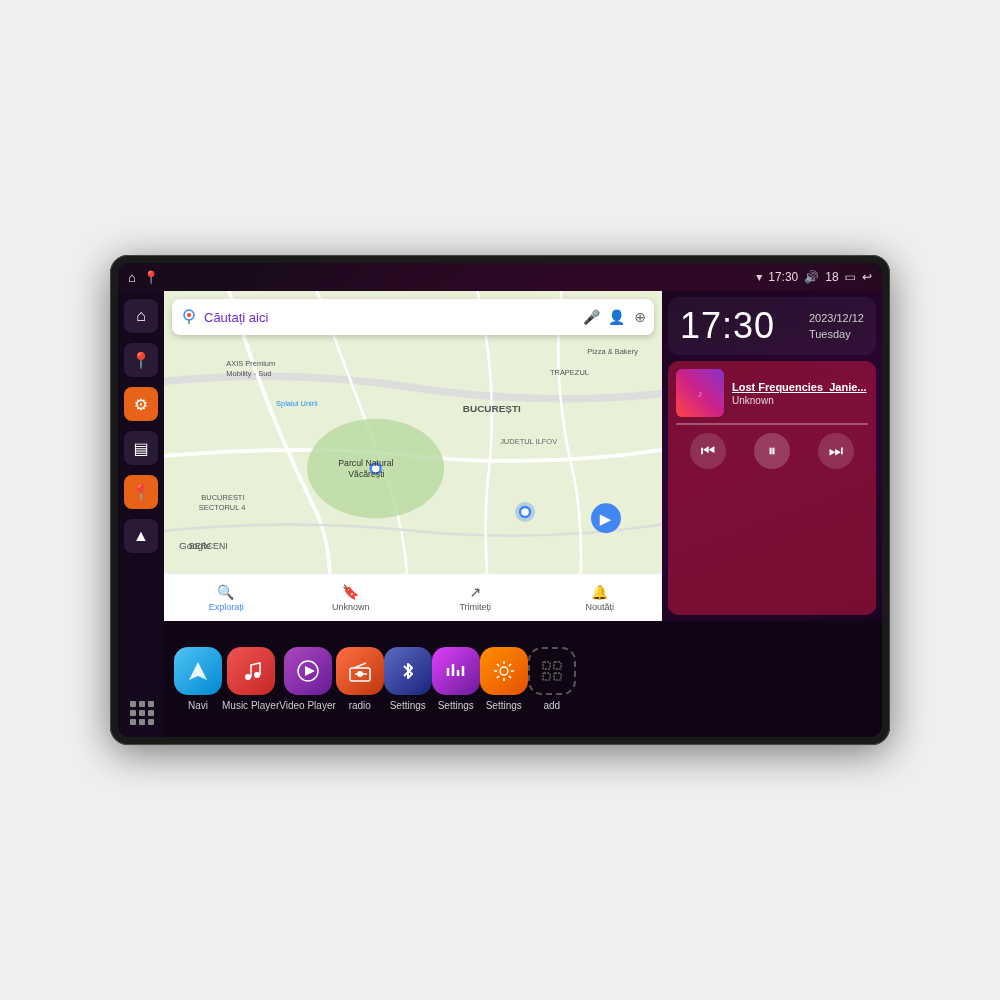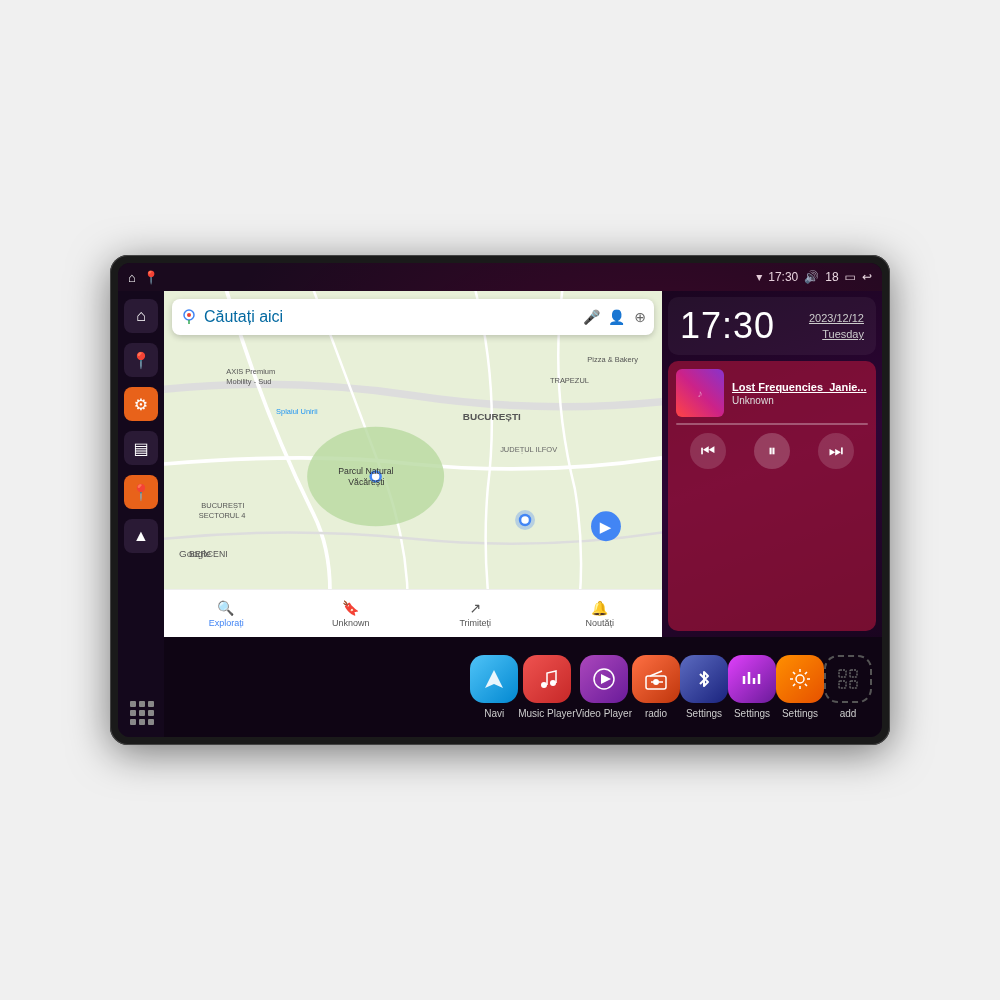--- a/index.html
+++ b/index.html
@@ -135,22 +135,22 @@
     }
     .google-maps-icon {
       width: 18px;
       height: 18px;
       display: flex;
       align-items: center;
       justify-content: center;
     }
     .map-search-text {
       flex: 1;
-      font-size: 16px;
-      color: #0369a1;
+      font-size: 13px;
+      color: #6d28d9;
     }
     .map-search-icons {
       display: flex;
       gap: 8px;
       color: #666;
       font-size: 14px;
     }
 
     
     .map-svg-container {
@@ -206,25 +206,24 @@
       justify-content: space-between;
       align-items: center;
     }
     .clock-time {
       font-size: 36px;
       font-weight: 300;
       color: #fff;
       letter-spacing: 1px;
     }
     .clock-date {
-      text-align: right;
+      text-align: left;
       color: #ccc;
       font-size: 11px;
       line-height: 1.5;
-      text-decoration: underline;
     }
 
     
     .music-widget {
       background: rgba(180, 20, 60, 0.6);
       border-radius: 10px;
       padding: 8px;
       flex: 1;
     }
     .music-info {
@@ -294,25 +293,25 @@
       color: #fff;
       font-size: 16px;
       cursor: pointer;
     }
     .ctrl-btn.play-pause {
       background: rgba(255,255,255,0.2);
     }
 
     
     .apps-row {
-      height: 100px;
+      height: 116px;
       background: rgba(15,5,20,0.95);
       display: flex;
       align-items: center;
-      justify-content: flex-end;
+      justify-content: flex-start;
       padding: 6px 10px;
       flex-shrink: 0;
     }
     .app-item {
       display: flex;
       flex-direction: column;
       align-items: center;
       gap: 5px;
       cursor: pointer;
     }

